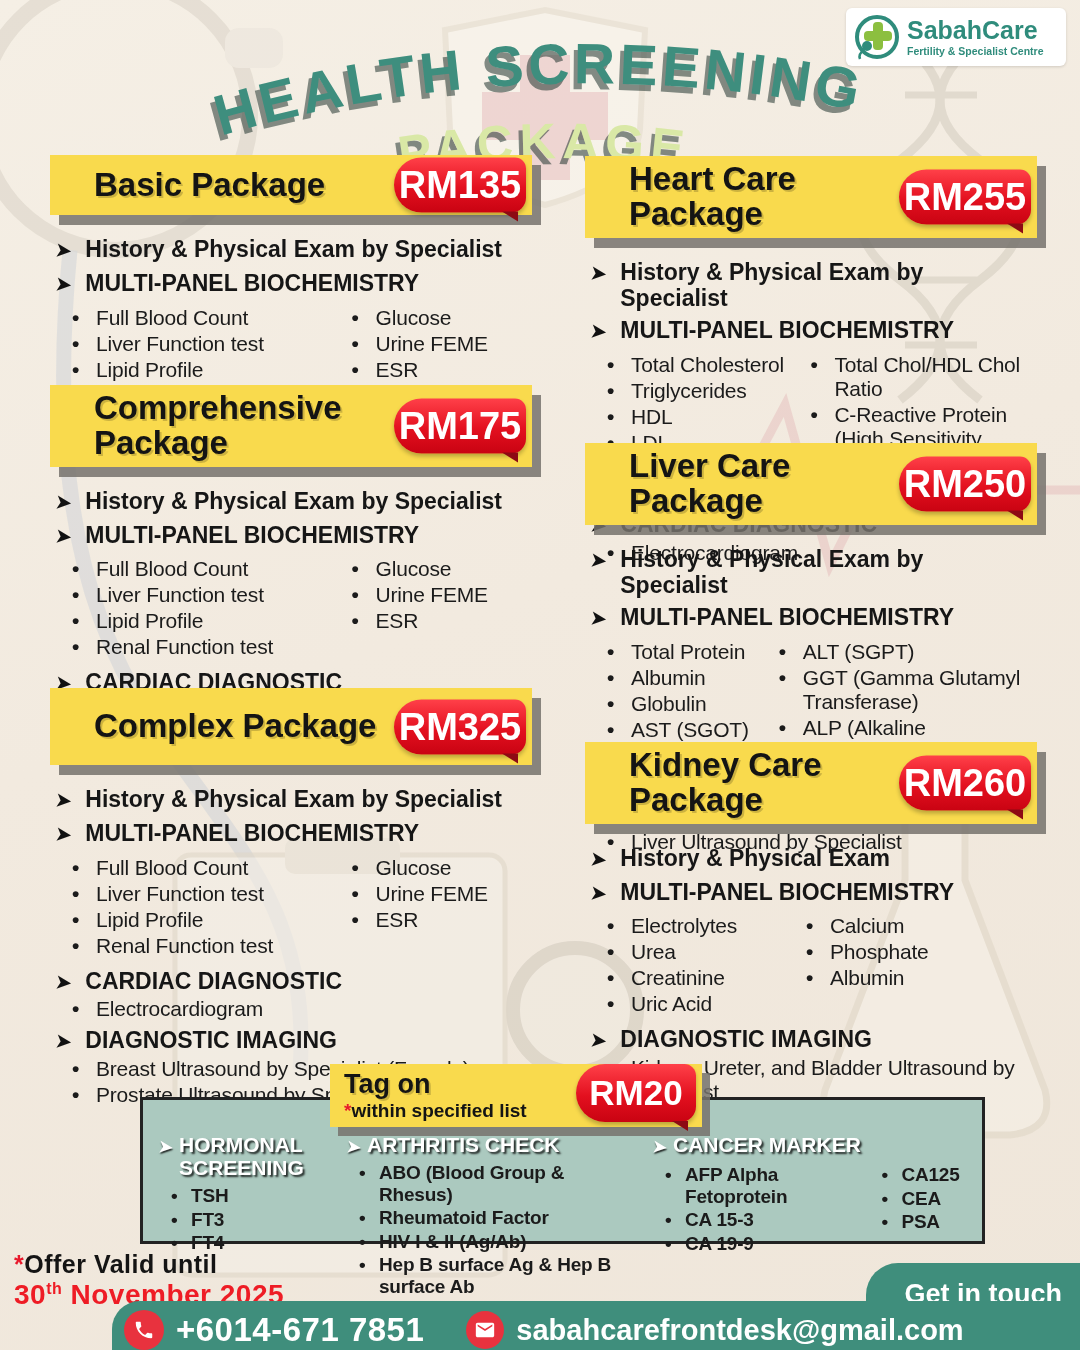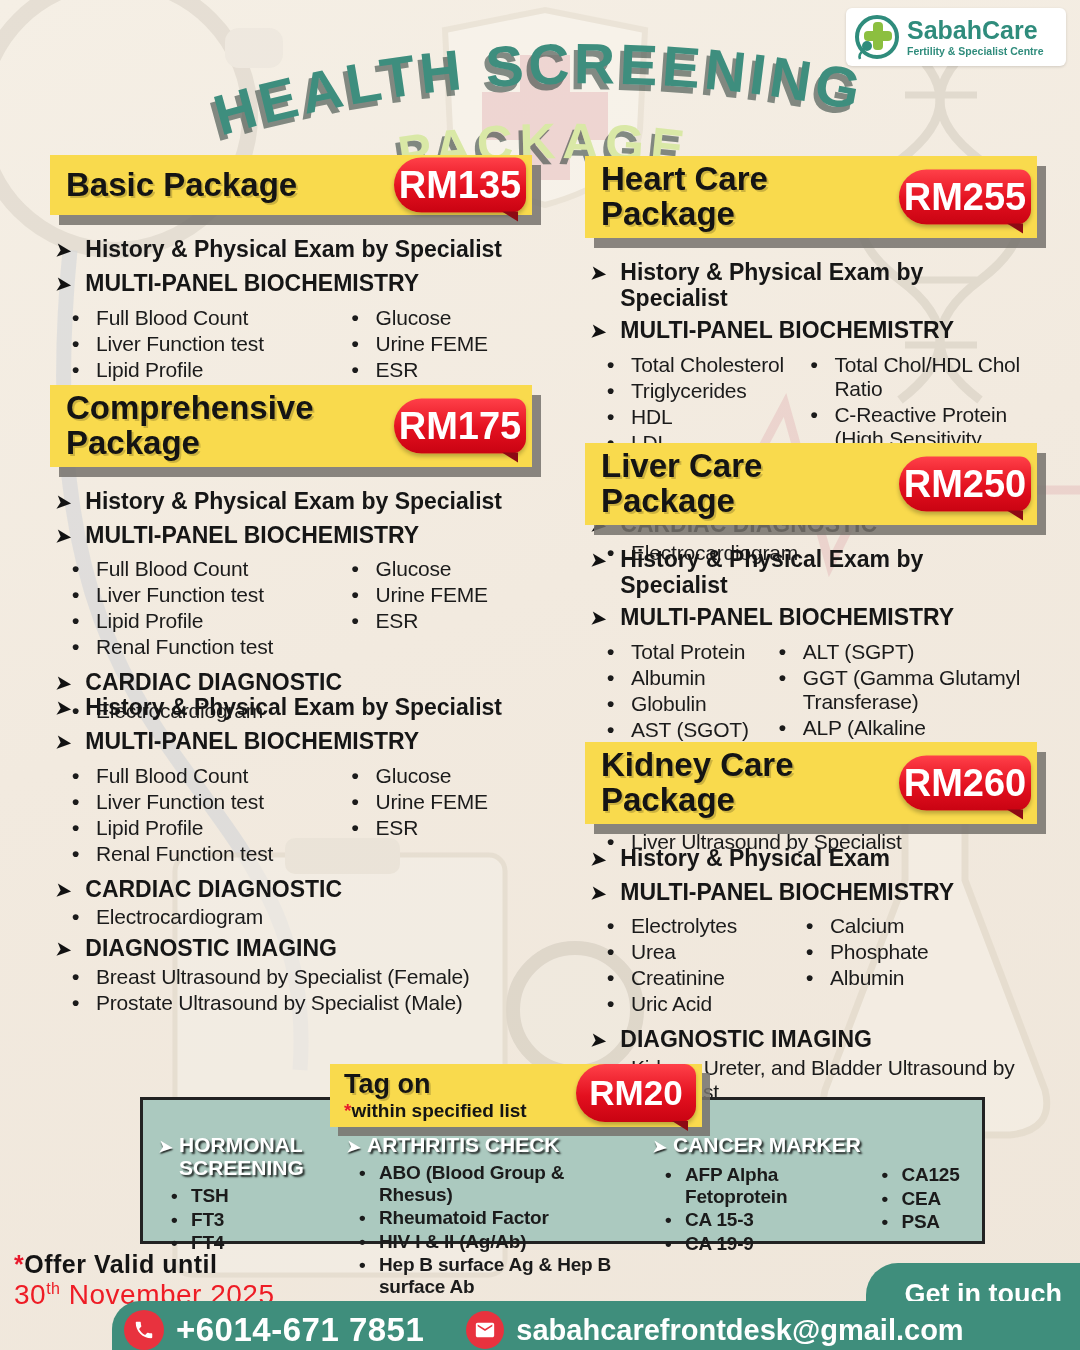--- a/index.html
+++ b/index.html
@@ -22,21 +22,21 @@
   .logo-tag{font-size:10.5px;font-weight:700;color:#2f8c7c;margin-top:3px;}
 
   
   .pkg{position:absolute;width:482px;z-index:2;}
   .pkg.right{width:452px;}
   .banner{position:relative;background:#F9DA4D;display:flex;align-items:center;
     min-height:60px;padding:6px 150px 6px 16px;box-sizing:border-box;
     box-shadow:9px 10px 0 rgba(118,114,108,.85);margin-bottom:22px;}
   .pkg.tall .banner{min-height:77px;}
   .pkg-title{font-size:33px;line-height:1.06;font-weight:800;color:#141414;
-    text-shadow:2px 2px 0 rgba(0,0,0,.18);}
+    text-shadow:2px 2px 0 rgba(0,0,0,.18);margin-left:28px;}
   .badge{position:absolute;right:6px;top:50%;transform:translateY(-50%);
     min-width:132px;height:55px;display:flex;align-items:center;justify-content:center;
     background:linear-gradient(180deg,#ff4049 0%,#e3101f 55%,#c90312 100%);
     border-radius:30px 12px 16px 30px;color:#fff;font-weight:800;font-size:38px;
     box-shadow:0 3px 4px rgba(0,0,0,.25);}
   .badge::after{content:"";position:absolute;right:8px;bottom:-9px;width:0;height:0;
     border-left:16px solid transparent;border-top:10px solid #8d0a14;}
   .feature{display:flex;gap:12px;align-items:flex-start;margin:7px 0 2px 4px;
     font-size:23px;font-weight:800;color:#161616;line-height:1.12;}
   .arr{display:inline-block;transform:rotate(6deg) scale(.8);margin-top:1px;color:#111;}
@@ -71,21 +71,21 @@
   .lb-head .arr{position:absolute;left:0;top:1px;color:#fff;
     text-shadow:1px 2px 2px rgba(0,0,0,.8);}
   .listbox ul.blist{padding-left:30px;margin-top:6px;}
   .listbox ul.blist li{font-size:19px;font-weight:700;line-height:21.5px;}
   .listbox ul.blist li::before{left:-16px;}
   .lb-grid{display:grid;grid-template-columns:67% 33%;}
 
   
   .offer{position:absolute;left:14px;top:1250px;z-index:5;line-height:1.15;}
   .offer-l1{font-size:25px;font-weight:800;color:#141414;letter-spacing:.5px;}
-  .offer-l2{font-size:28px;font-weight:400;color:#EE1C25;letter-spacing:.5px;}
+  .offer-l2{font-size:28px;font-weight:700;color:#EE1C25;letter-spacing:.5px;}
   .offer-l2 sup{font-size:16px;}
   .cta{position:absolute;right:0;top:1263px;width:214px;height:87px;background:#3F8E7C;
     border-top-left-radius:32px;z-index:4;color:#fff;font-size:27px;font-weight:800;
     text-align:right;padding:15px 18px 0 0;box-sizing:border-box;line-height:1.25;}
   .footbar{position:absolute;left:112px;top:1301px;width:968px;height:58px;background:#3F8E7C;
     border-top-left-radius:28px;z-index:5;display:flex;align-items:center;
     padding-left:12px;box-sizing:border-box;}
   .contact{display:flex;align-items:center;gap:12px;margin-right:42px;}
   .cicon{width:40px;height:40px;border-radius:50%;background:#E8323E;flex:0 0 auto;
     display:flex;align-items:center;justify-content:center;}
@@ -211,20 +211,24 @@
     <div class="feature">
       <span class="arr">➤</span>
       <span>CARDIAC DIAGNOSTIC</span>
     </div>
     <ul class="blist">
         <li>Electrocardiogram</li>
       </ul>
   </div>
 
   <div class="pkg tall" style="left:50px;top:688px;">
+    <div class="banner">
+      <div class="pkg-title">Complex Package</div>
+      <div class="badge">RM325</div>
+    </div>
     <div class="feature">
       <span class="arr">➤</span>
       <span>History &amp; Physical Exam by Specialist</span>
     </div>
     <div class="feature">
       <span class="arr">➤</span>
       <span>MULTI-PANEL BIOCHEMISTRY</span>
     </div>
     <div class="cols">
       <ul class="blist">

